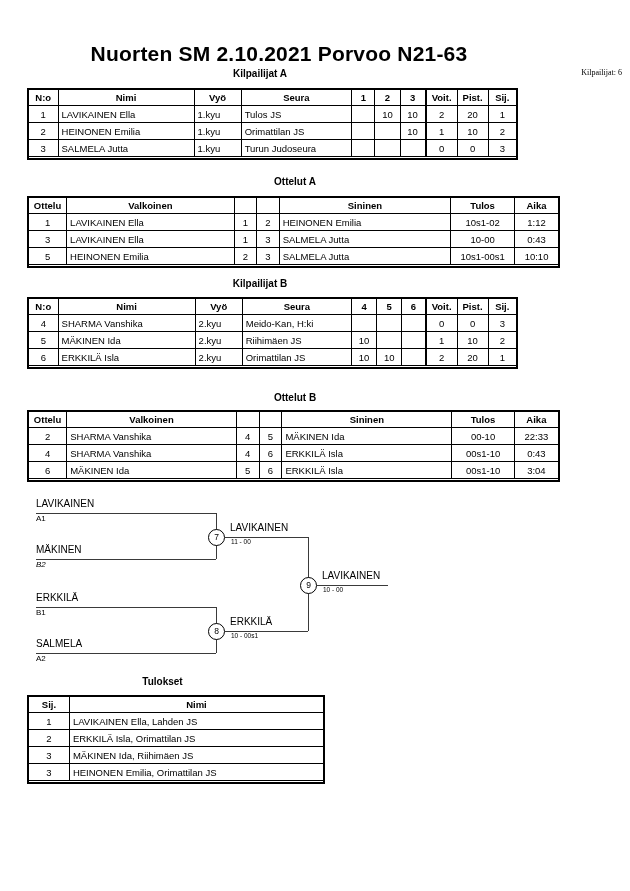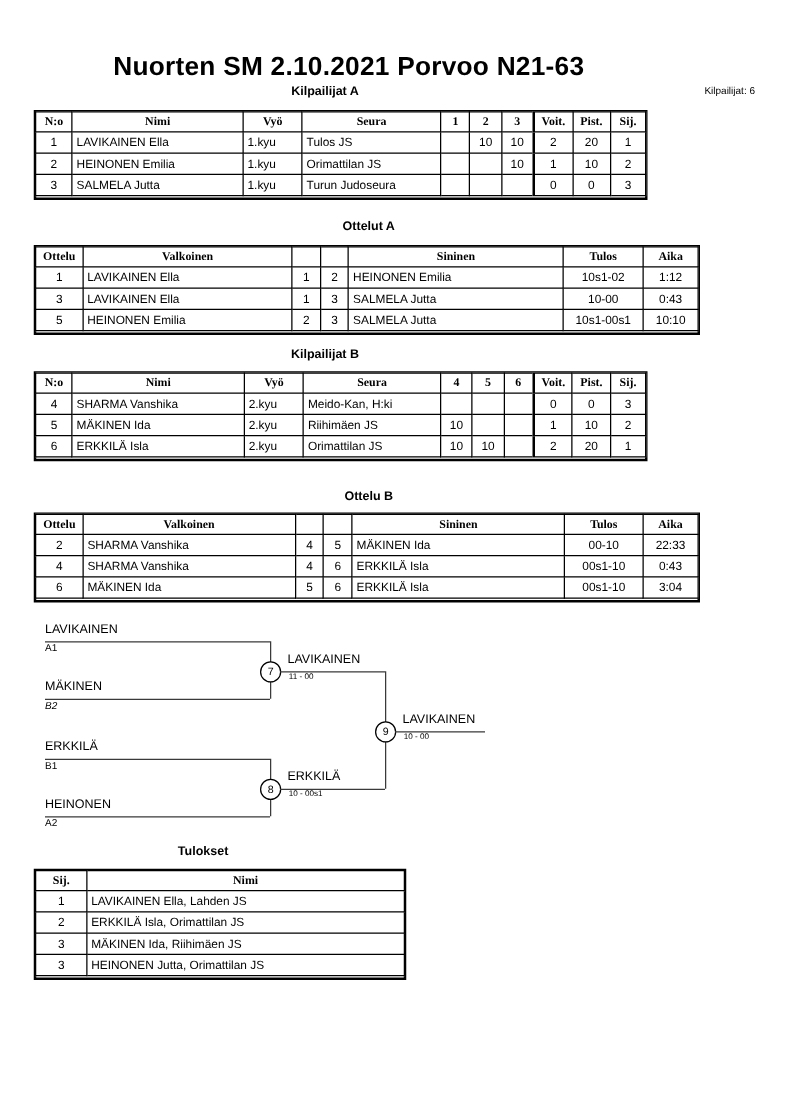--- a/index.html
+++ b/index.html
@@ -21,22 +21,23 @@
     position: absolute;
     left: 0; top: 42px;
     width: 558px;
     text-align: center;
     font-size: 21px;
     font-weight: bold;
     letter-spacing: 0.2px;
   }
   .entrant-count {
     position: absolute;
-    right: 26px; top: 68px;
+    right: 8px; top: 68px;
     font-size: 8px;
+    font-family: Liberation Serif, serif;
   }
 
   
   .caption {
     position: absolute;
     font-size: 10px;
     font-weight: bold;
     text-align: center;
   }
 
@@ -52,21 +53,20 @@
     padding: 0 3px;
     height: 16px;
     font-weight: normal;
     white-space: nowrap;
     overflow: hidden;
   }
   table th {
     font-weight: bold;
     text-align: center;
     height: 15px;
-    font-family: Liberation Serif, serif;
   }
   .outer-frame {
     position: absolute;
     border: 2px solid #000;
     box-sizing: border-box;
   }
   .c { text-align: center; }
   .l { text-align: left; }
   .thickleft { border-left: 2px solid #000 !important; }
 
@@ -267,21 +267,21 @@
       <td class="c">10</td>
       <td class="c">10</td>
       <td class="c"></td>
       <td class="c thickleft">2</td>
       <td class="c">20</td>
       <td class="c">1</td>
     </tr>
   </tbody>
 </table>
 
-<div class="caption" style="left:0; top:392px; width:590px;">Ottelu B</div>
+<div class="caption" style="left:0; top:392px; width:590px;">Ottelut B</div>
 <div class="outer-frame" style="left:27px; top:410px; width:533px; height:72px;"></div>
 <table style="left:28px; top:411px; width:531px;">
   <thead>
     <tr>
       <th class="c" style="width:32px;">Ottelu</th>
       <th class="c" style="width:180px;">Valkoinen</th>
       <th class="c" style="width:18px;"></th>
       <th class="c" style="width:18px;"></th>
       <th class="c" style="width:185px;">Sininen</th>
       <th class="c" style="width:60px;">Tulos</th>
@@ -333,21 +333,21 @@
 
   <div class="bk-node" style="left:208px; top:34px;">7</div>
   <div class="bk-name" style="left:230px; top:27px;">LAVIKAINEN</div>
   <div class="bk-line-h" style="left:224px; top:42px; width:84px;"></div>
   <div class="bk-score" style="left:231px; top:43px;">11 - 00</div>
 
   <div class="bk-name" style="left:36px; top:97px;">ERKKILÄ</div>
   <div class="bk-line-h" style="left:36px; top:112px; width:180px;"></div>
   <div class="bk-seed" style="left:36px; top:113px;">B1</div>
 
-  <div class="bk-name" style="left:36px; top:143px;">HEINONEN</div>
+  <div class="bk-name" style="left:36px; top:143px;">SALMELA</div>
   <div class="bk-line-h" style="left:36px; top:158px; width:180px;"></div>
   <div class="bk-seed" style="left:36px; top:159px;">A2</div>
 
   <div class="bk-line-v" style="left:216px; top:112px; height:46px;"></div>
 
   <div class="bk-node" style="left:208px; top:128px;">8</div>
   <div class="bk-name" style="left:230px; top:121px;">ERKKILÄ</div>
   <div class="bk-line-h" style="left:224px; top:136px; width:84px;"></div>
   <div class="bk-score" style="left:231px; top:137px;">10 - 00s1</div>
 
@@ -376,16 +376,16 @@
     <tr>
       <td class="c">2</td>
       <td class="l">ERKKILÄ Isla, Orimattilan JS</td>
     </tr>
     <tr>
       <td class="c">3</td>
       <td class="l">MÄKINEN Ida, Riihimäen JS</td>
     </tr>
     <tr>
       <td class="c">3</td>
-      <td class="l">HEINONEN Jutta, Orimattilan JS</td>
+      <td class="l">HEINONEN Emilia, Orimattilan JS</td>
     </tr>
   </tbody>
 </table>
 
 </body></html>

